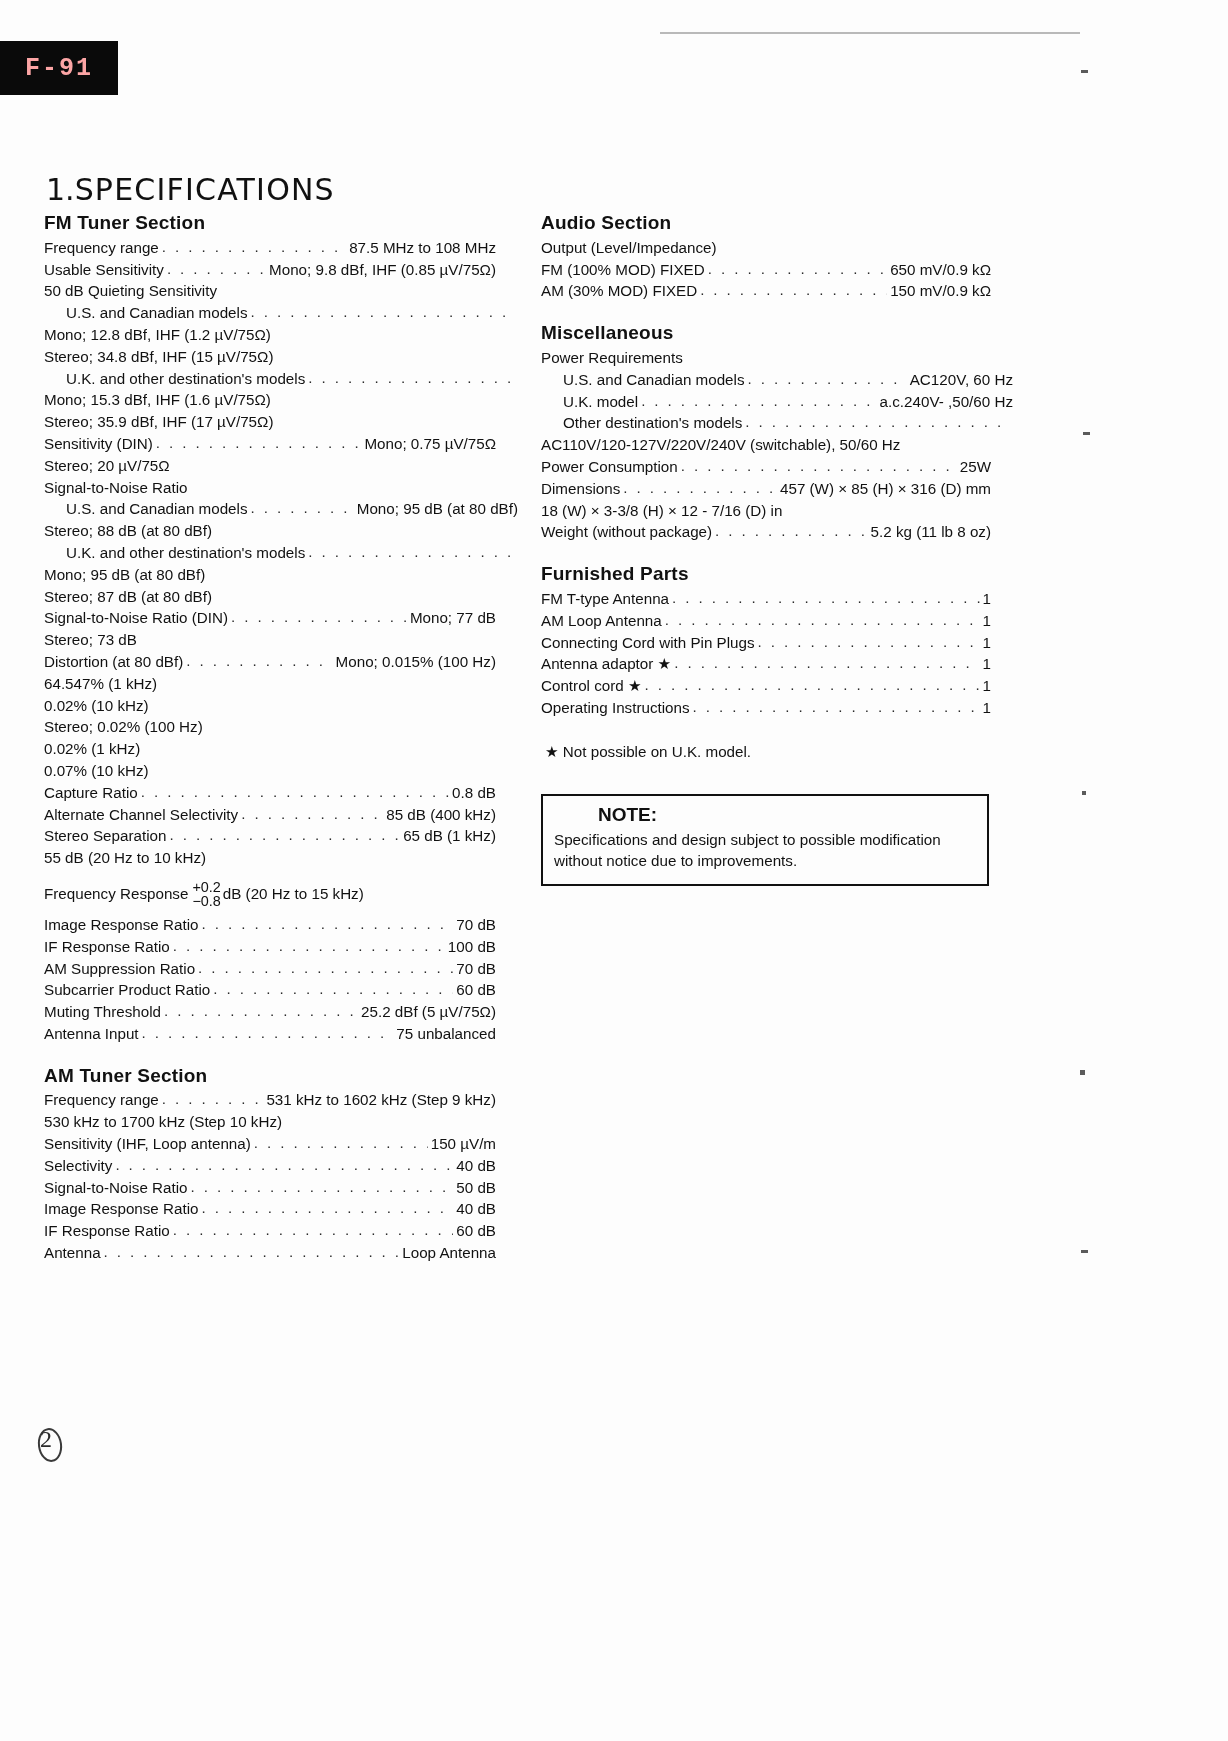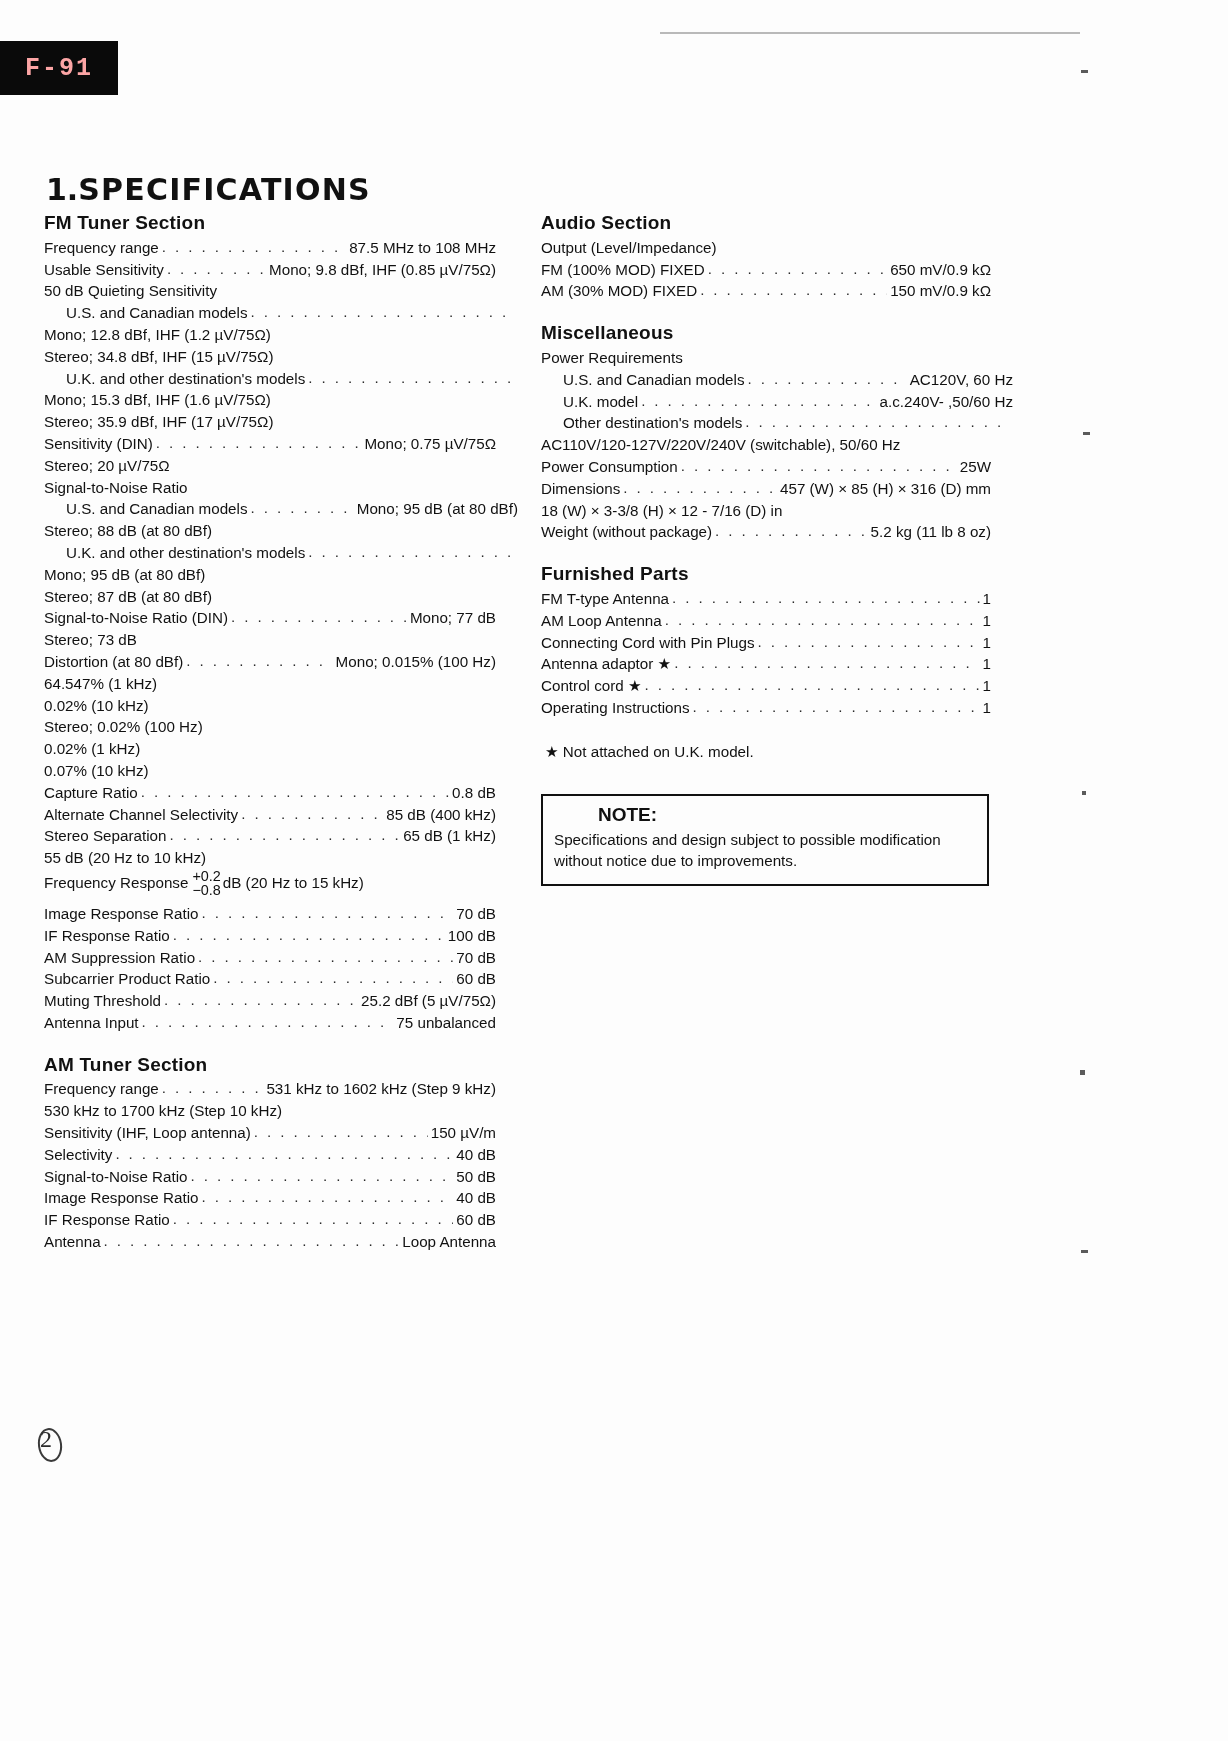--- a/index.html
+++ b/index.html
@@ -54,21 +54,21 @@
     position: absolute;
     background: #5b5b5b;
   }
 
   #page-heading {
     position: absolute;
     left: 46px;
     top: 152px;
     font-family: "DejaVu Sans", sans-serif;
     font-size: 30px;
-    font-weight: bold;
+    font-weight: normal;
     letter-spacing: 1.2px;
     white-space: nowrap;
   }
   #page-heading .num { letter-spacing: 0px; }
 
   
   .column {
     position: absolute;
     top: 212px;
     font-size: 15.2px;
@@ -118,21 +118,21 @@
 
   
   .ind1 { padding-left: 22px; }
 
   
   .fr-row {
     display: flex;
     align-items: center;
     width: 100%;
     white-space: nowrap;
-    margin-top: 0;
+    margin-top: 11px;
     margin-bottom: 6px;
   }
   .fr-row .lead { position: static; }
   .frac {
     display: inline-flex;
     flex-direction: column;
     line-height: 14px;
     font-size: 14.4px;
     margin: 0 2px 0 4px;
     text-align: left;
@@ -461,21 +461,21 @@
           <span class="lead"></span>
           <span class="val">1</span>
         </div>
         <div class="row">
           <span class="lbl">Operating Instructions</span>
           <span class="lead"></span>
           <span class="val">1</span>
         </div>
       </div>
 
-    <div class="footnote">★  Not attached on U.K. model.</div>
+    <div class="footnote">★  Not possible on U.K. model.</div>
 
   </div>
 
   <div id="note-box">
     <div class="note-title">NOTE:</div>
     <div class="note-body">Specifications and design subject to possible modification without notice due to improvements.</div>
   </div>
 
   <div id="page-number">
     <span class="ring"></span>

